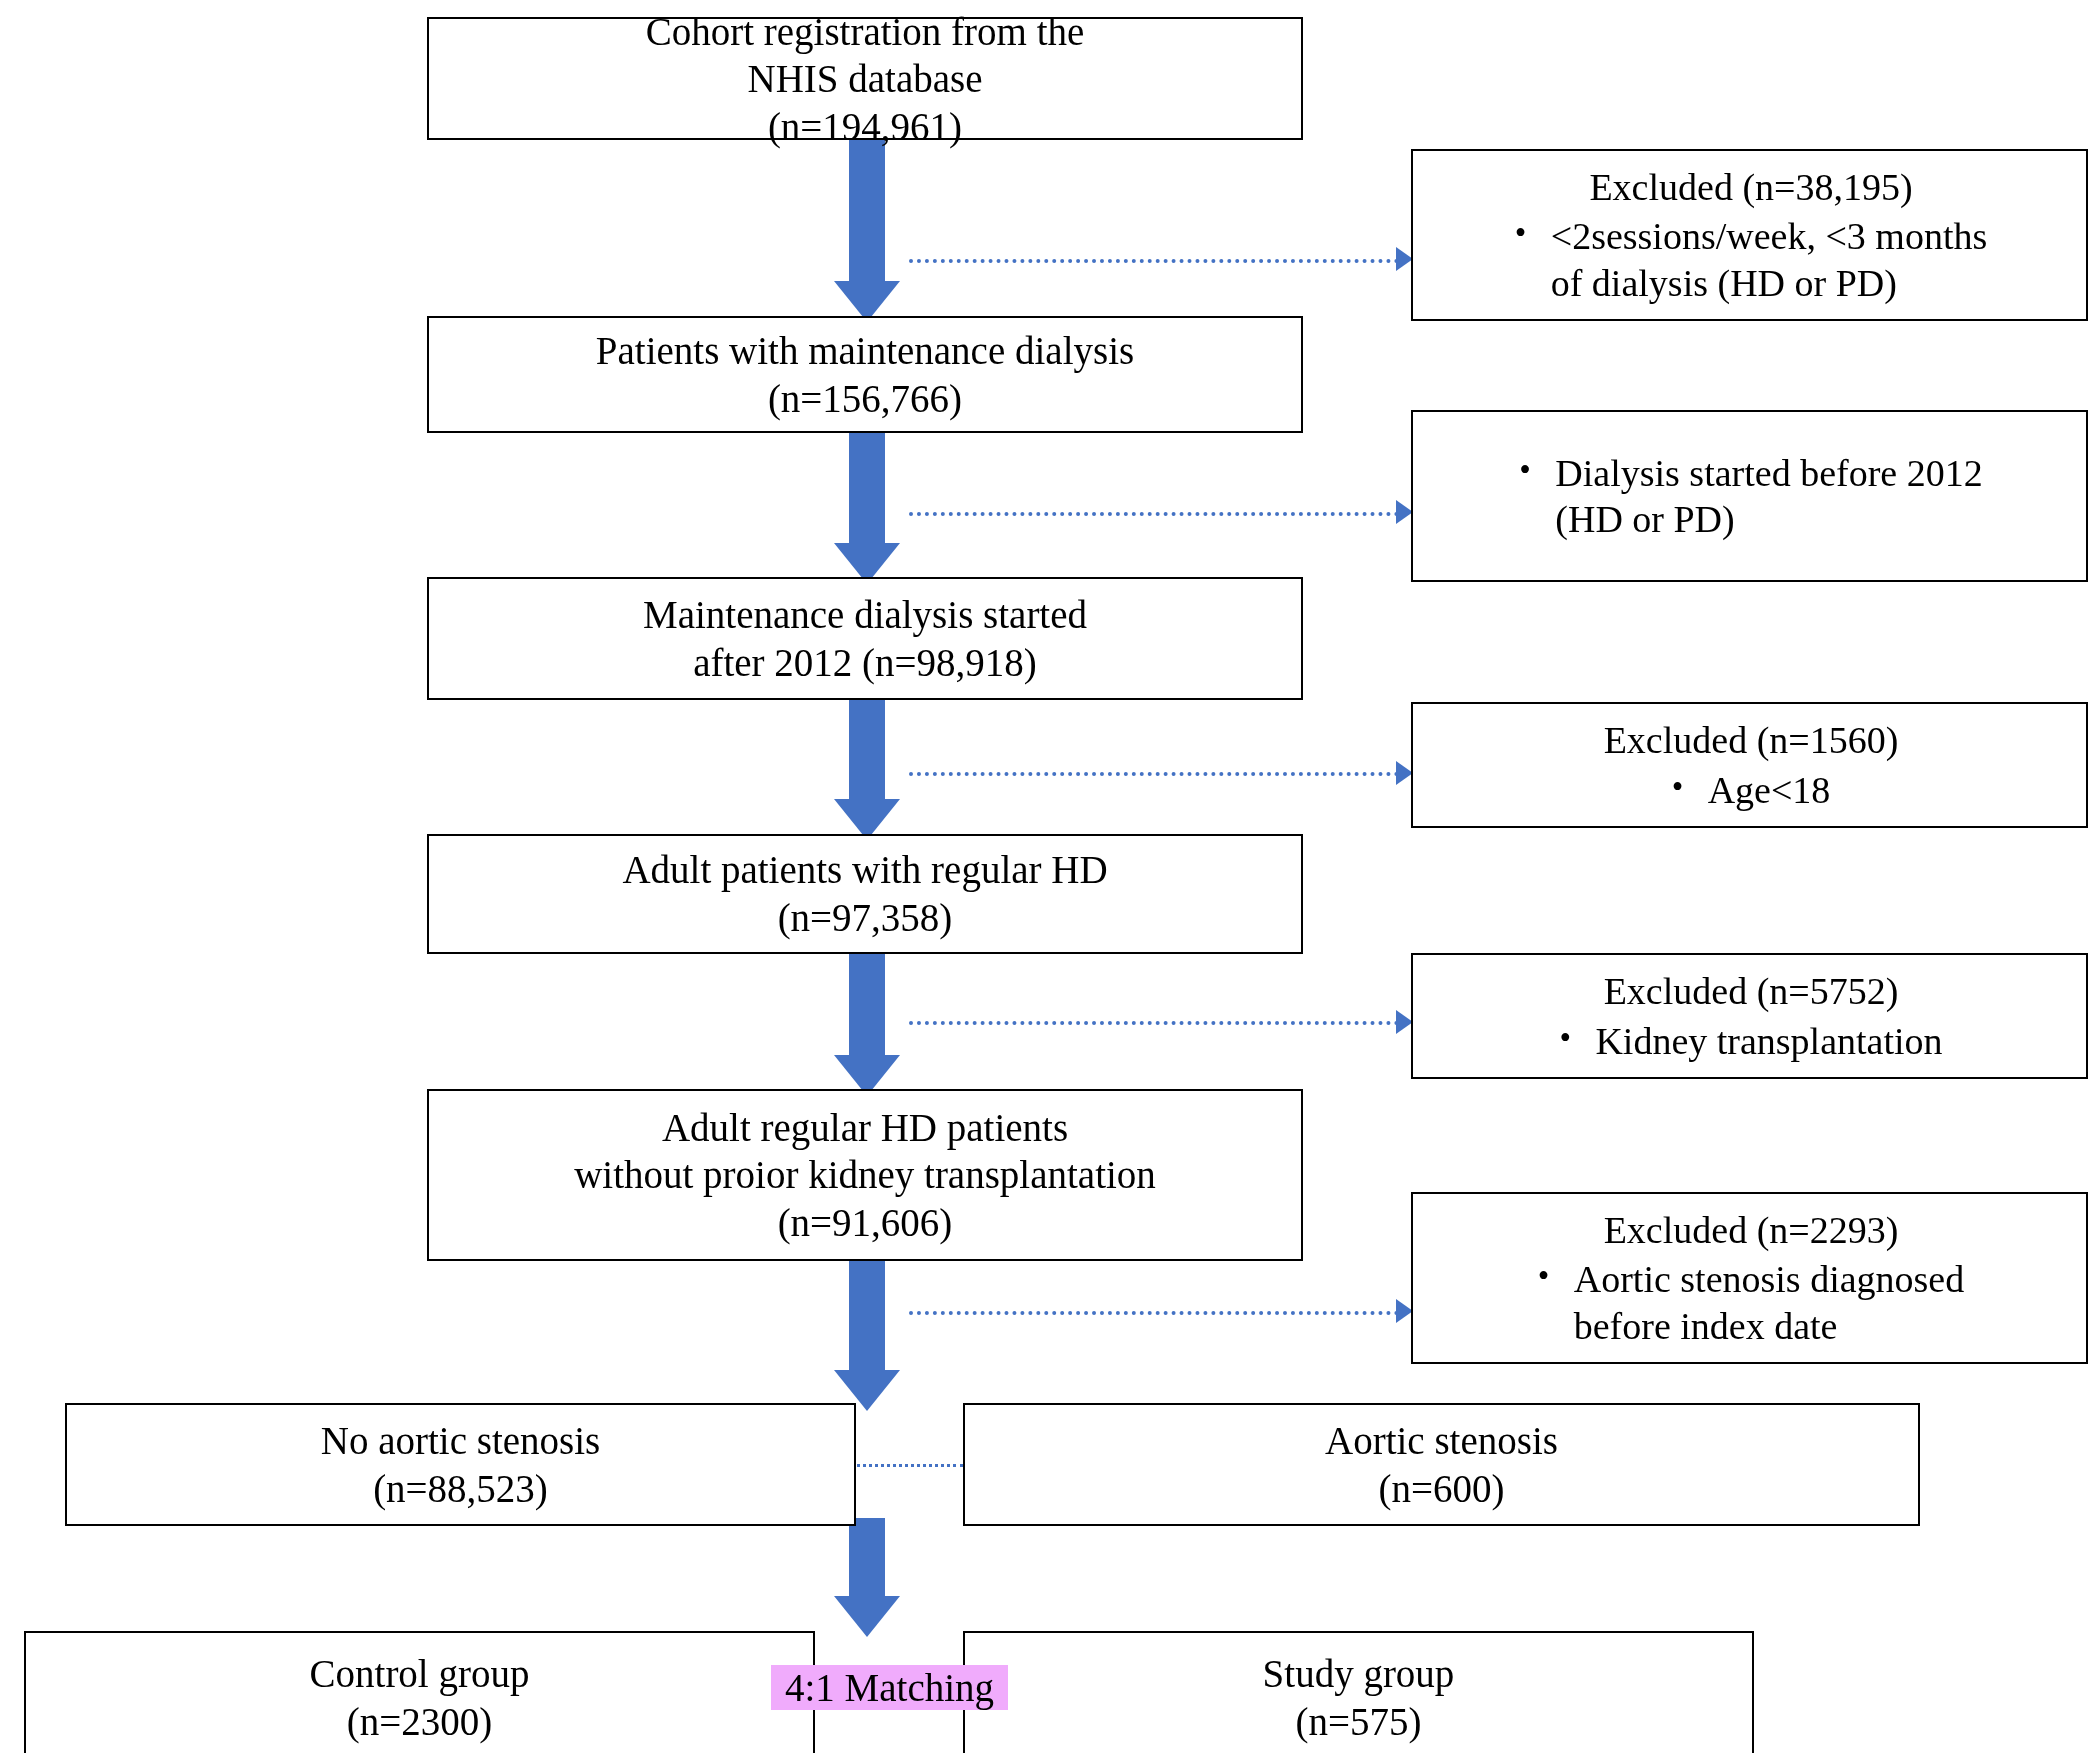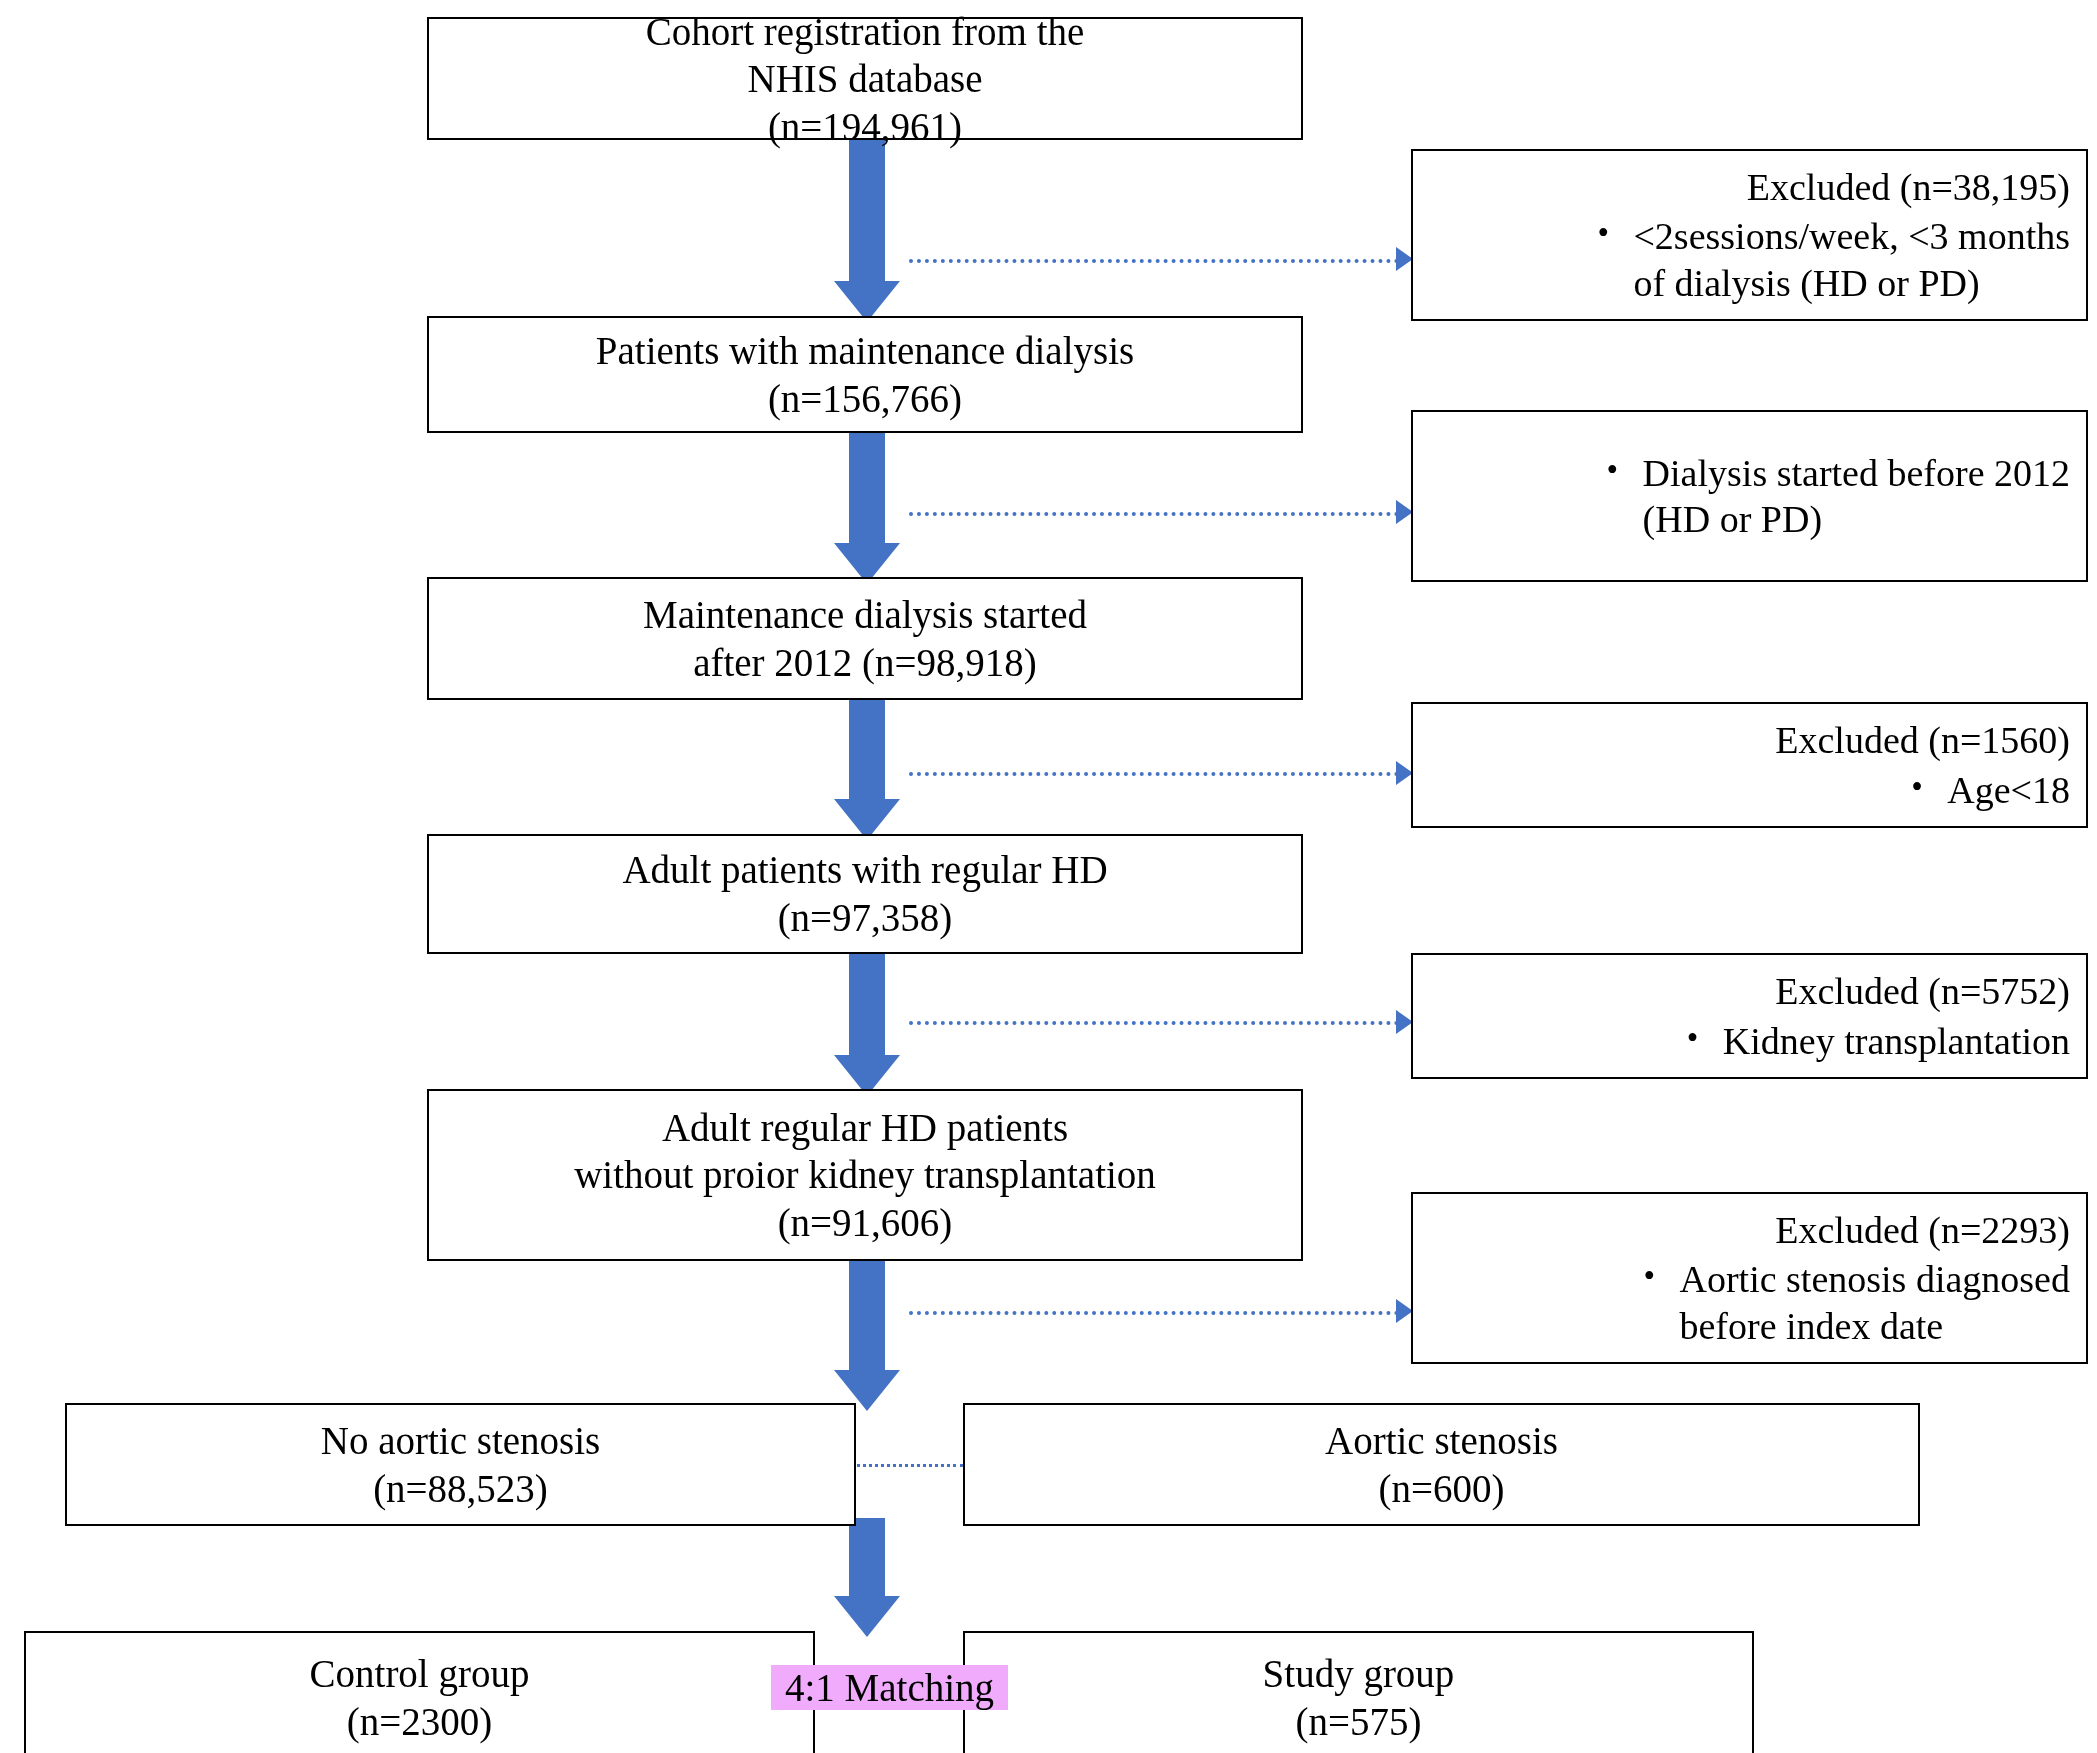--- a/index.html
+++ b/index.html
@@ -27,21 +27,21 @@
     display: flex;
     flex-direction: column;
     justify-content: center;
     z-index: 5;
   }
   .box.center {
     align-items: center;
     text-align: center;
   }
   .box.left {
-    align-items: flex-end;
+    align-items: center;
     text-align: left;
   }
   .line {
     display: block;
     white-space: nowrap;
     line-height: 1.22;
   }
   .main-box .line { font-size: 39px; }
   .excl-box { padding: 11px 16px 11px 19px; }
   .excl-box .line { font-size: 38px; }

